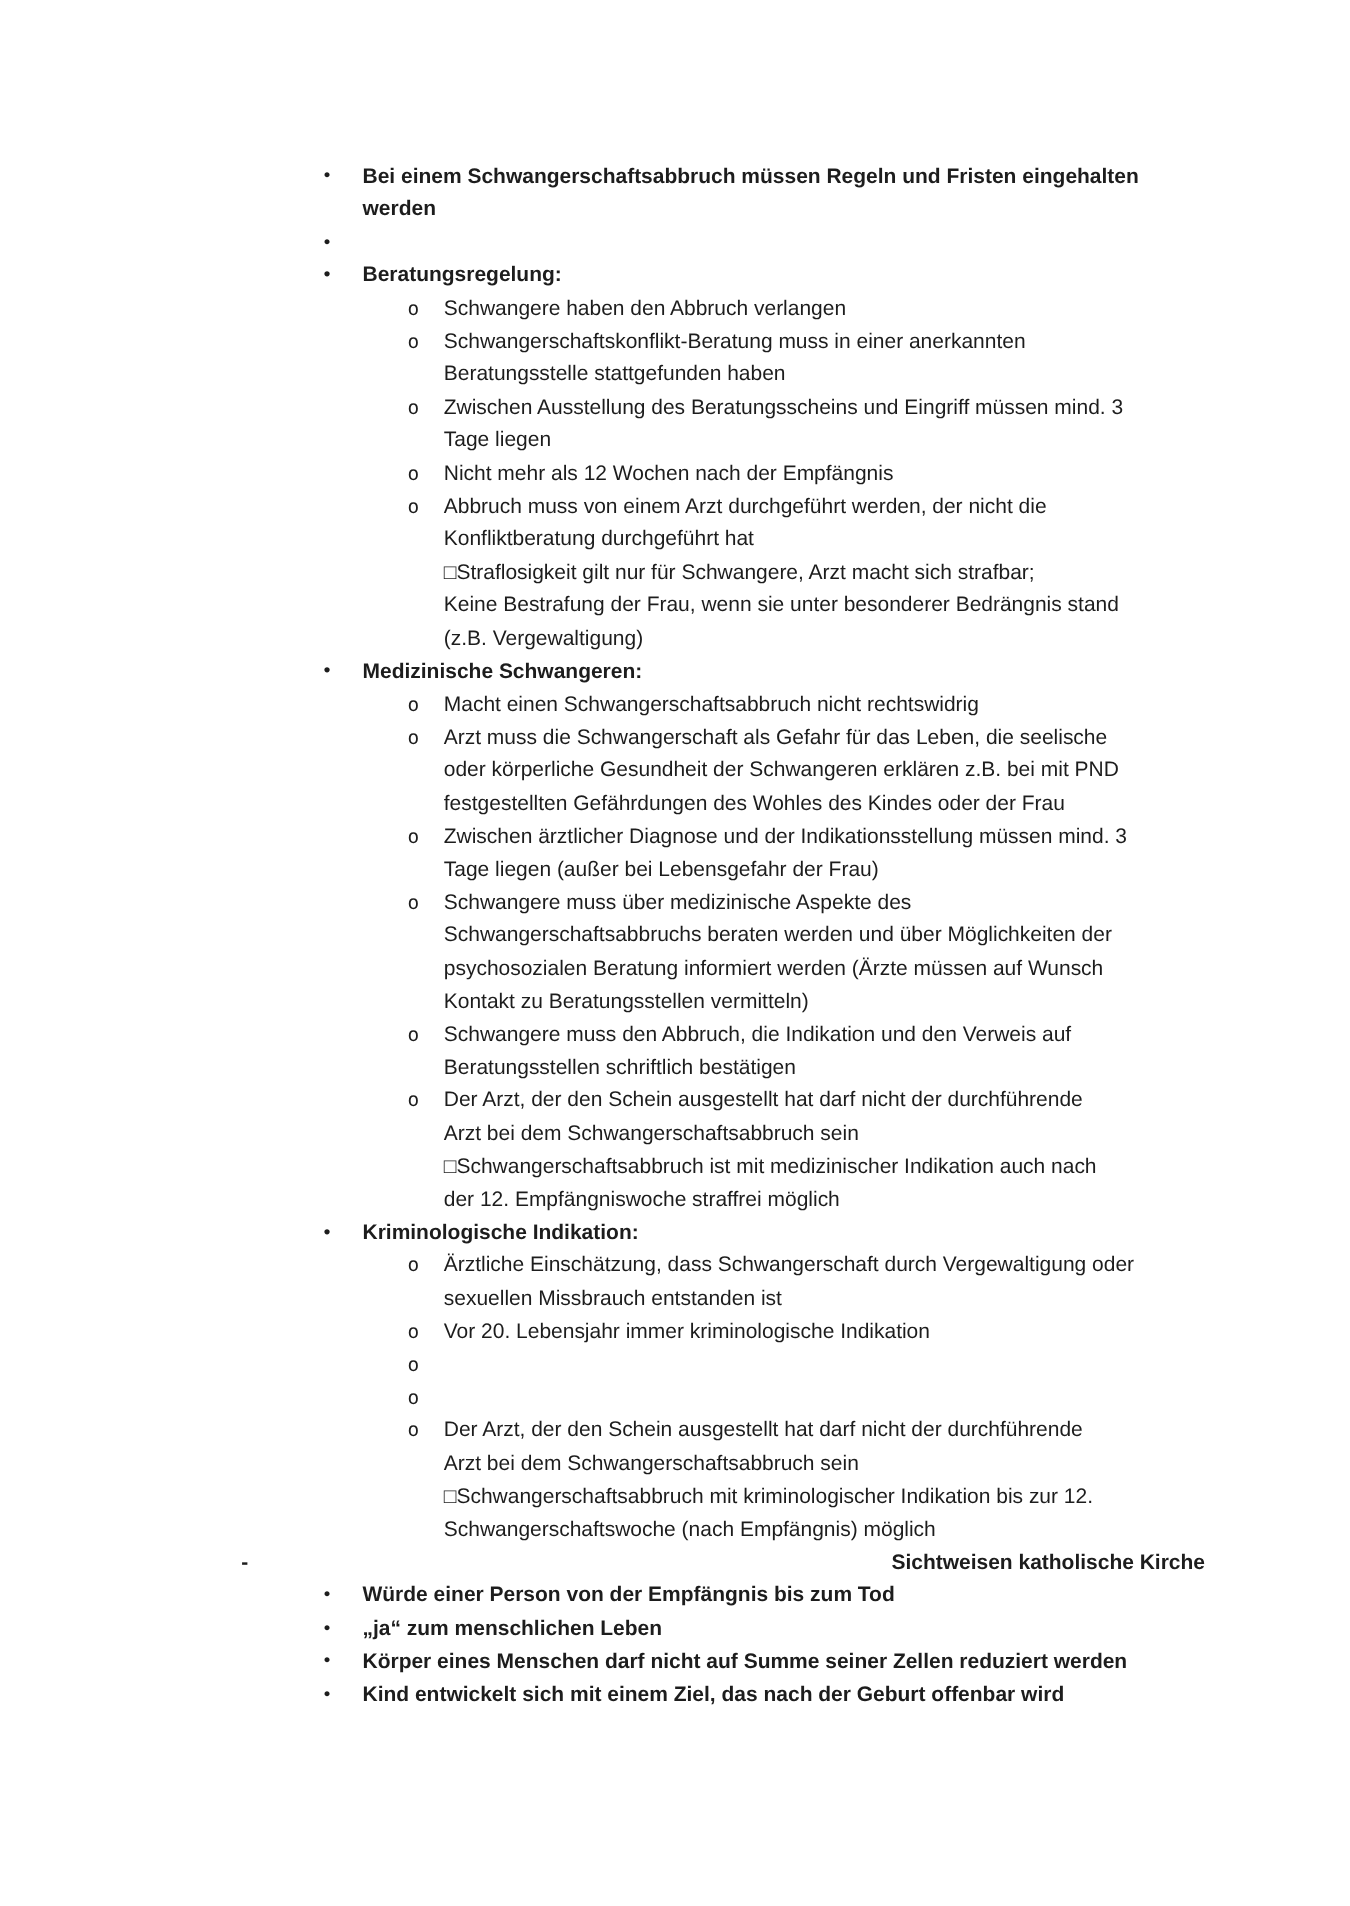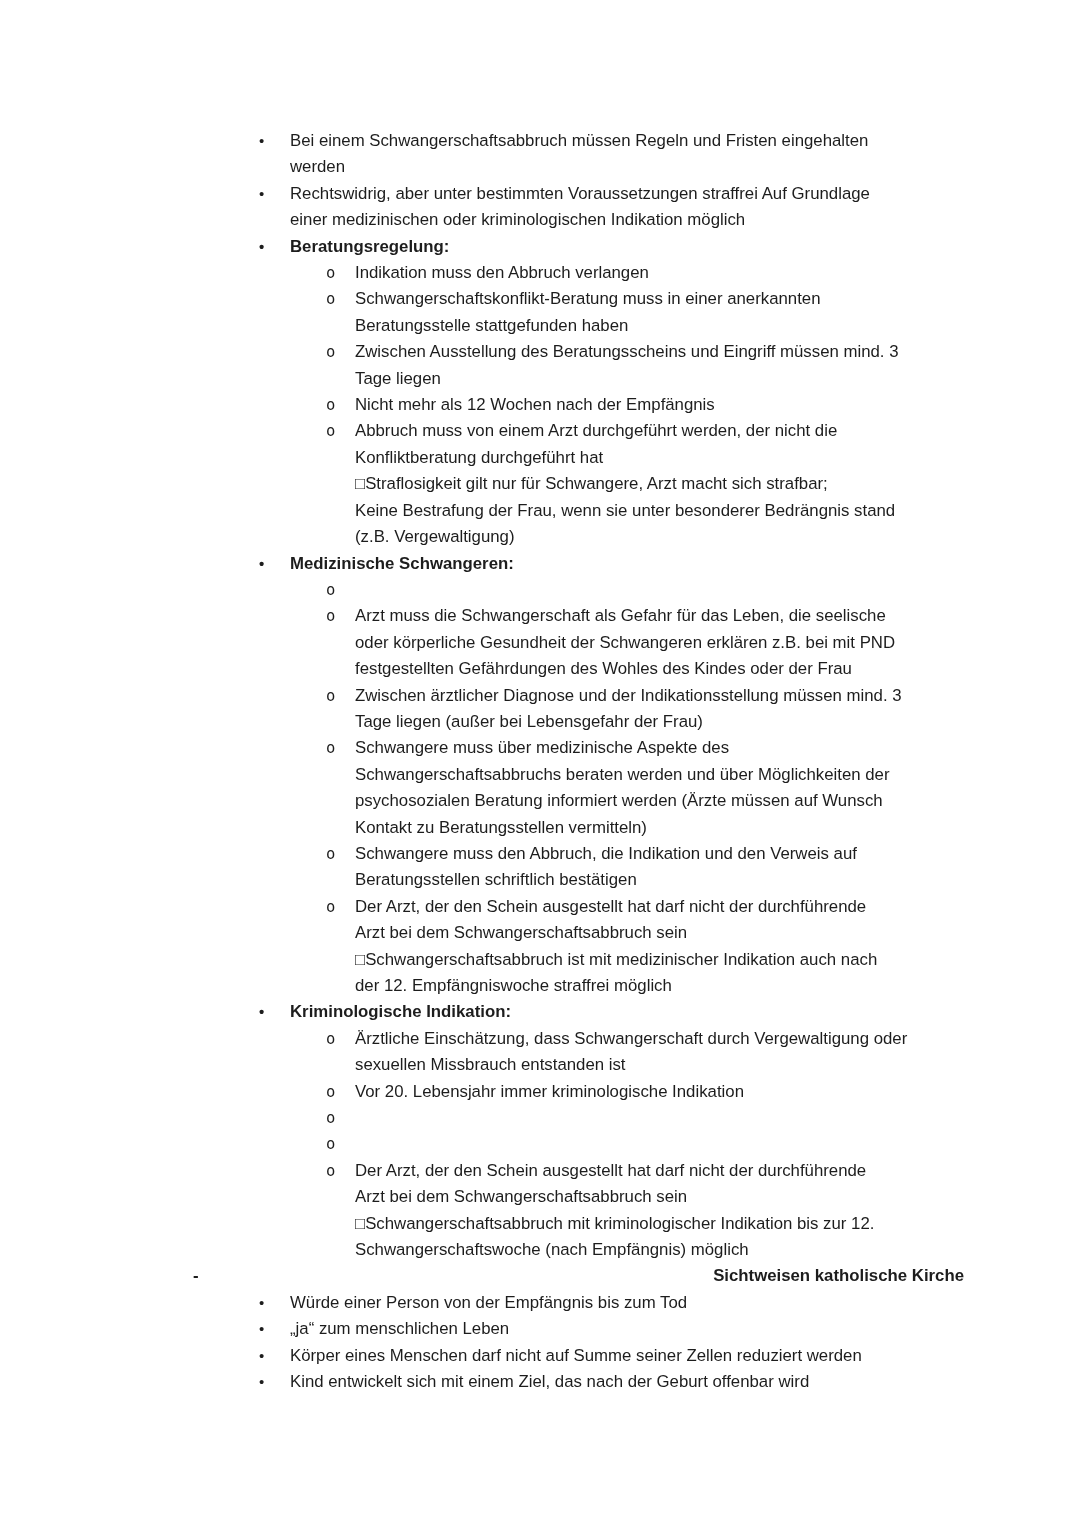--- a/index.html
+++ b/index.html
@@ -28,53 +28,51 @@
   .item .marker { flex: 0 0 auto; }
   .item .text  { white-space: pre-wrap; }
 
   
   .item.dash { padding-left: 193px; }
   .item.dash .marker { width: 31px; }
   .item.dash .text { width: 740px; text-align: right; }
 
   .item.l1 { padding-left: 259px; }
   .item.l1 .marker { width: 31px; font-size: 15px; }
-  .item.l1 .text { width: 700px; }
+  .item.l1 .text { width: 700px; font-weight: bold; }
 
   .item.l2 { padding-left: 326px; }
   .item.l2 .marker { width: 29px; font-family: "DejaVu Sans Mono", monospace; font-size: 15.5px; }
   .item.l2 .text { width: 640px; }
 
   .item.bold { font-weight: bold; }
 </style>
 </head>
 <body>
 
 <div class="page">
   <div class="doc" id="doc">
   <div class="item l1">
     <span class="marker">•</span>
     <span class="text">Bei einem Schwangerschaftsabbruch müssen Regeln und Fristen eingehalten
 werden</span>
   </div>
 
   <div class="item l1">
     <span class="marker">•</span>
-    <span class="text">Rechtswidrig, aber unter bestimmten Voraussetzungen straffrei Auf Grundlage
-einer medizinischen oder kriminologischen Indikation möglich</span>
   </div>
 
   <div class="item l1 bold">
     <span class="marker">•</span>
     <span class="text">Beratungsregelung:</span>
   </div>
 
   <div class="item l2">
     <span class="marker">o</span>
-    <span class="text">Indikation muss den Abbruch verlangen</span>
+    <span class="text">Schwangere haben den Abbruch verlangen</span>
   </div>
 
   <div class="item l2">
     <span class="marker">o</span>
     <span class="text">Schwangerschaftskonflikt-Beratung muss in einer anerkannten
 Beratungsstelle stattgefunden haben</span>
   </div>
 
   <div class="item l2">
     <span class="marker">o</span>
@@ -96,20 +94,21 @@
 (z.B. Vergewaltigung)</span>
   </div>
 
   <div class="item l1 bold">
     <span class="marker">•</span>
     <span class="text">Medizinische Schwangeren:</span>
   </div>
 
   <div class="item l2">
     <span class="marker">o</span>
+    <span class="text">Macht einen Schwangerschaftsabbruch nicht rechtswidrig</span>
   </div>
 
   <div class="item l2">
     <span class="marker">o</span>
     <span class="text">Arzt muss die Schwangerschaft als Gefahr für das Leben, die seelische
 oder körperliche Gesundheit der Schwangeren erklären z.B. bei mit PND
 festgestellten Gefährdungen des Wohles des Kindes oder der Frau</span>
   </div>
 
   <div class="item l2">

